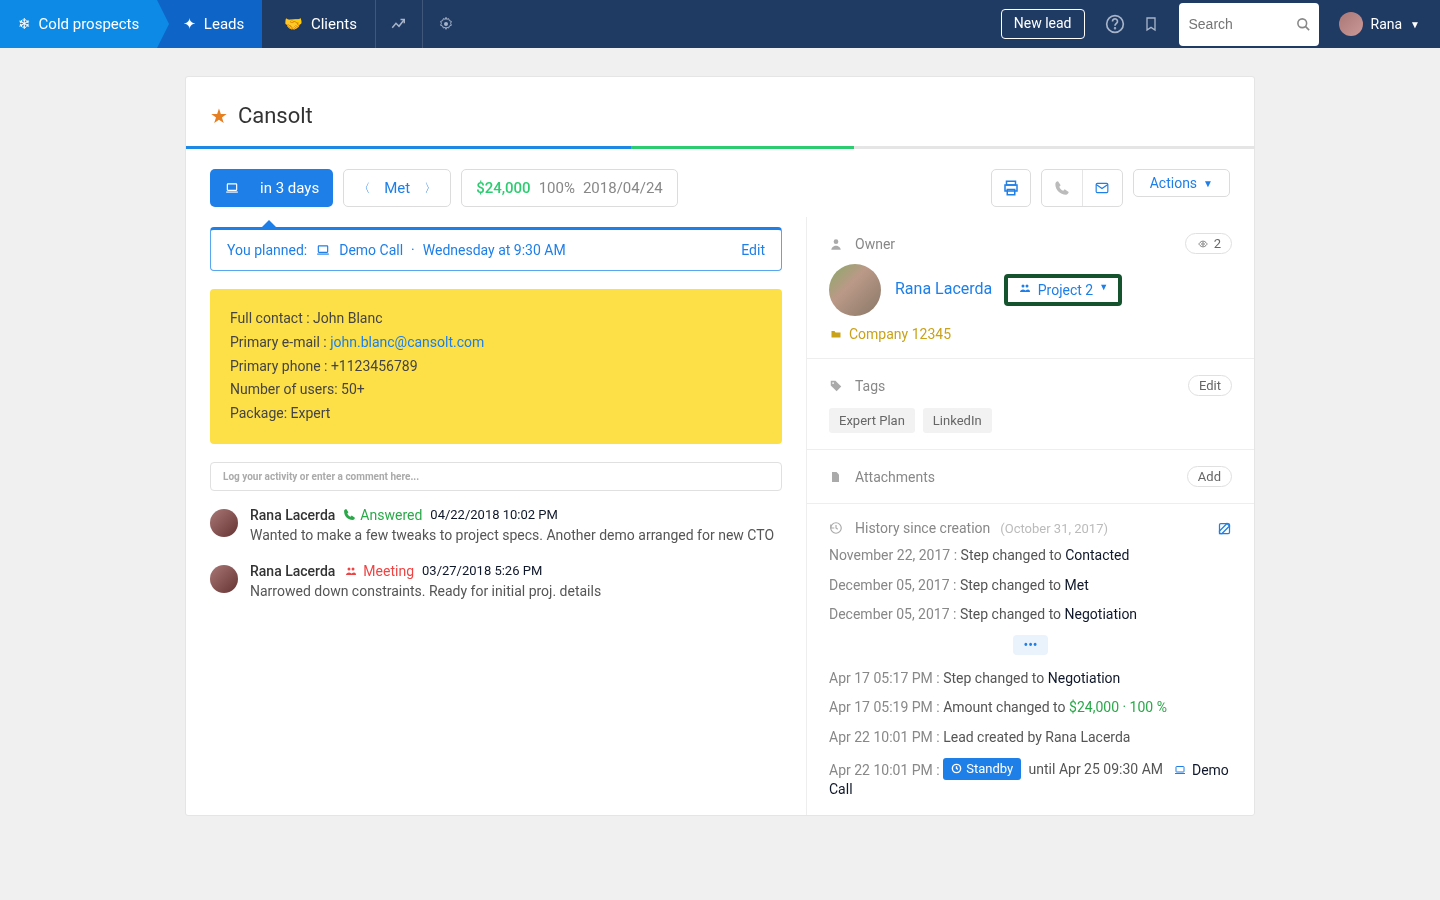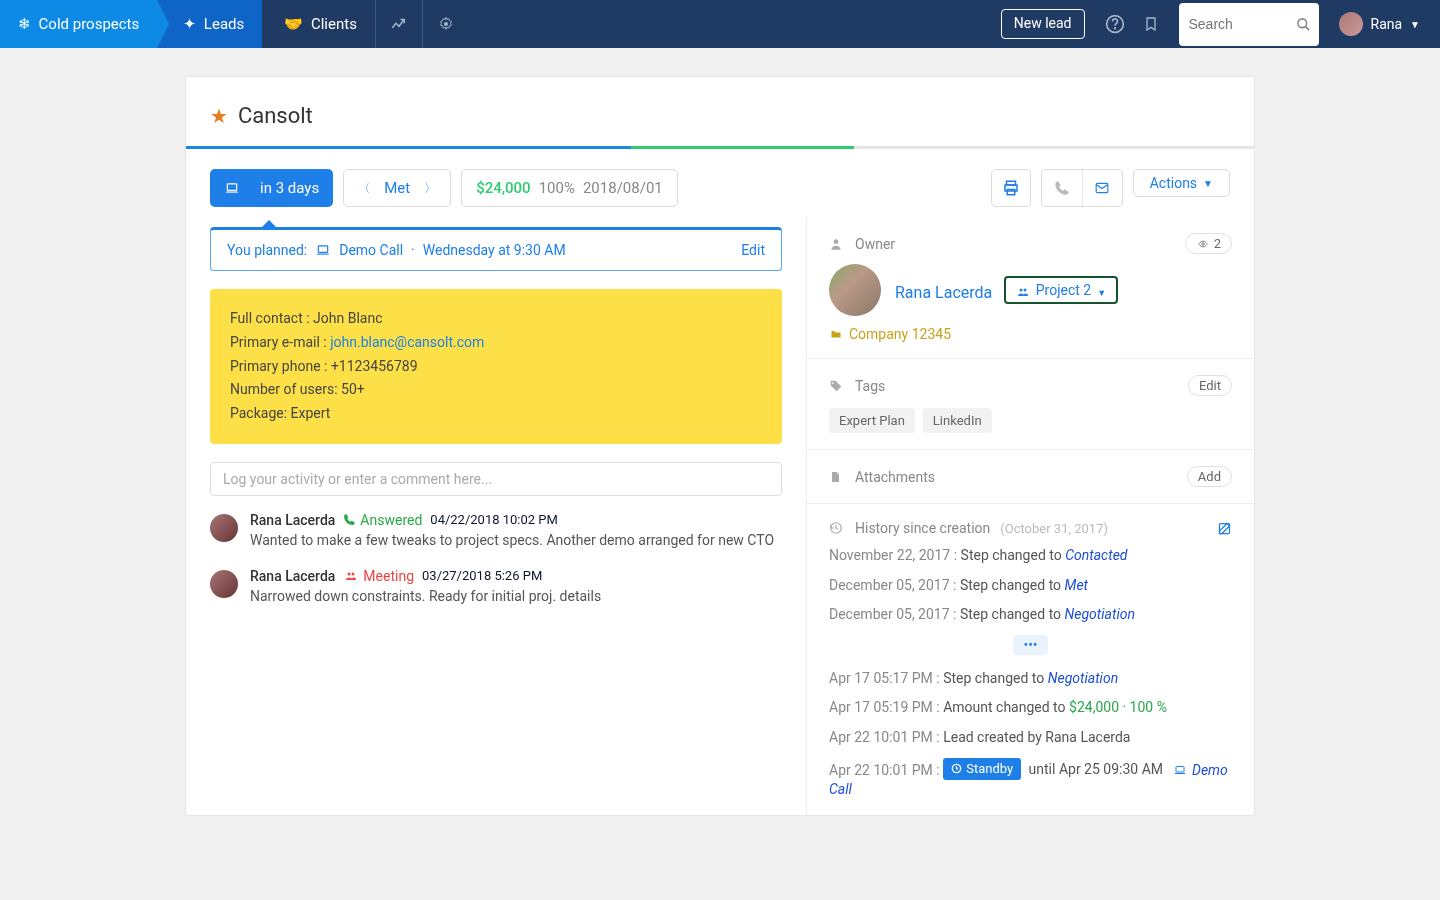--- a/index.html
+++ b/index.html
@@ -60,21 +60,21 @@
 .right-col { flex:1; border-left:1px solid #eee; }
 
 .planned { border:1px solid #57a6ee; border-top:3px solid #1e7fe8; border-radius:4px; padding: 12px 16px; margin-top: 6px; display:flex; align-items:center; gap:8px; position:relative; color:#1e7fe8; }
 .planned::before { content:''; position:absolute; top:-10px; left:50px; width:0; height:0; border-left:8px solid transparent; border-right:8px solid transparent; border-bottom:8px solid #1e7fe8; }
 .planned .edit { margin-left:auto; color:#1e7fe8; cursor:pointer; font-size:14px;}
 .planned .dot { color:#1e7fe8; }
 
 .contact-box { background:#fde047; border-radius:4px; padding: 18px 20px; margin-top: 18px; line-height:1.7; color:#444;}
 .contact-box a { color:#1e7fe8; }
 
-.log-input { width:100%; margin-top:18px; border:1px solid #e0e0e0; border-radius:4px; padding:8px 12px; font-size:14px; color:#aaa; cursor:text; background:#fff;}
+.log-input { width:100%; margin-top:18px; border:1px solid #e0e0e0; border-radius:4px; padding:8px 12px; font-size:10px; color:#aaa; cursor:text; background:#fff;font-weight:bold;}
 
 .activity { margin-top:12px; display:flex; gap:12px; padding: 4px 0; }
 .activity .av { width:28px; height:28px; border-radius:50%; background:linear-gradient(135deg,#a77,#633); flex-shrink:0; margin-top:2px;}
 .activity .content { flex:1; }
 .activity .line1 { display:flex; align-items:center; gap:8px; flex-wrap:wrap;}
 .activity .name { font-weight:500; color:#333; }
 .activity .status { font-size:14px; display:flex; align-items:center; gap:4px;}
 .activity .status.green { color:#2ba84a; }
 .activity .status.orange { color:#ef4444; }
 .activity .ts { color:#0f172a; font-size:13px; }
@@ -83,29 +83,29 @@
 .section { padding: 16px 22px; border-bottom:1px solid #eee; }
 .section:last-child { border-bottom:none; }
 .sec-head { display:flex; align-items:center; gap:10px; color:#888; font-size:14px; }
 .sec-head .spacer2 { flex:1; }
 .tiny-pill { border:1px solid #e0e0e0; border-radius:12px; padding:2px 10px; font-size:13px; color:#666; cursor:pointer; display:inline-flex; align-items:center; gap:4px;}
 .sec-head .ico { width:16px; text-align:center; color:#aaa; }
 
 .owner-row { display:flex; align-items:center; gap:14px; margin-top:10px; }
 .owner-av { width:52px; height:52px; border-radius:50%; background:linear-gradient(135deg,#8a6,#b98 40%,#876); }
 .owner-name { color:#1e7fe8; font-size:16px; }
-.proj-dd { border:2px solid #14532d; border-radius:4px; padding:4px 10px; color:#1e7fe8; display:inline-flex; align-items:flex-end; gap:6px; cursor:pointer; font-size:14px;}
+.proj-dd { border:4px solid #14532d; border-radius:4px; padding:4px 10px; color:#1e7fe8; display:inline-flex; align-items:flex-start; gap:6px; cursor:pointer; font-size:14px;}
 .company { margin-top:10px; color:#c9a21a; font-size:14px; display:flex; align-items:center; gap:6px;}
 
 .tags { display:flex; gap:8px; margin-top:12px; }
 .tag { background:#f2f2f2; border-radius:3px; padding:5px 10px; font-size:13px; color:#666;}
 
 .history-item { font-size:14px; color:#888; margin-top:10px; line-height:1.4;}
 .history-item .st { color:#555; }
-.history-item a { color:#1d4ed8;font-style:italic; }
+.history-item a { color:#0f172a; }
 .history-item .gr { color:#2ba84a; }
 .more-pill { background:#eaf2fb; border-radius:4px; padding:2px 10px; color:#1e7fe8; cursor:pointer; display:inline-block; margin:10px auto 4px; }
 .more-wrap { text-align:center; }
 .standby { background:#1e7fe8; color:#fff; border-radius:3px; padding:2px 8px; font-size:13px; display:inline-flex; align-items:center; gap:4px;}
 .edit-icon { color:#1e7fe8; cursor:pointer; }
 .hist-head .sub { color:#bbb; font-size:13px; }
 
 svg { display:block; }
 </style>
 </head>
@@ -194,21 +194,21 @@
       <span>in 3 days</span>
     </div>
     <div class="pill white">
       <span class="chev">〈</span>
       <span style="margin:0 6px;">Met</span>
       <span class="chev">〉</span>
     </div>
     <div class="pill metric">
       <span class="amt">$24,000</span>
       <span>100%</span>
-      <span>2018/08/01</span>
+      <span>2018/04/24</span>
     </div>
     <div class="right">
       <div class="icon-box">
           <svg width="18" height="18" viewBox="0 0 24 24" fill="none" stroke="currentColor" stroke-width="2">
             <rect x="6" y="3" width="12" height="5"></rect>
             <rect x="4" y="8" width="16" height="8"></rect>
             <rect x="7" y="14" width="10" height="7"></rect>
           </svg>
         </div>
       <div class="icon-group">

